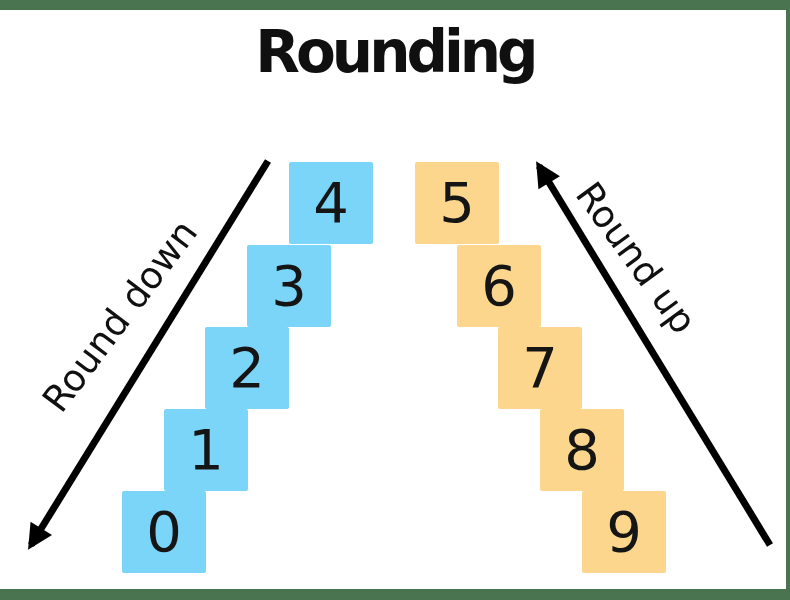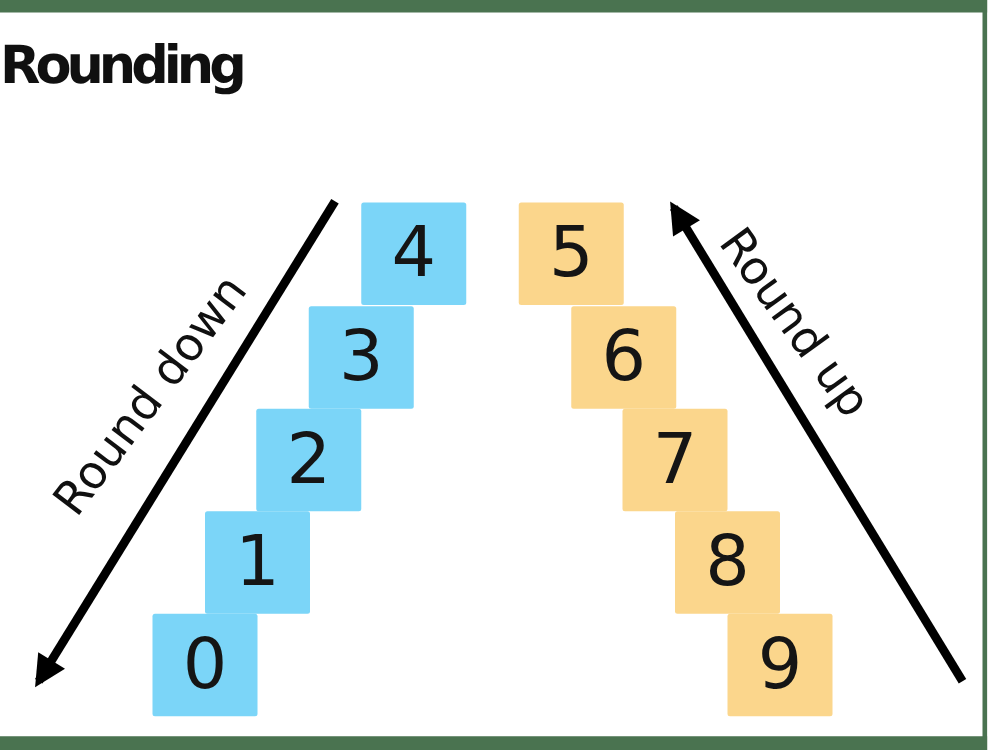--- a/index.html
+++ b/index.html
@@ -16,24 +16,24 @@
   .frame { position: absolute; background: var(--frame-green, #4a7350); }
   .frame.top    { left: 0; top: 0; width: 790px; height: 10px; }
   .frame.bottom { left: 0; top: 589px; width: 790px; height: 11px; }
   .frame.right  { left: 786px; top: 0; width: 4px; height: 600px; }
 
   
   .title {
     position: absolute;
     left: 0; top: 20px;
     width: 790px;
-    text-align: left;
+    text-align: center;
     color: #101010;
     font-weight: bold;
-    font-size: 42px;
+    font-size: 58px;
     line-height: 64px;
   }
   .title .t1 { letter-spacing: -4px; }
   .title .t2 { letter-spacing: 1px; }
 
   
   svg.arrows { position: absolute; left: 0; top: 0; width: 790px; height: 600px; }
   svg.arrows line { stroke: var(--arrow, #000000); stroke-width: 7; }
   svg.arrows .ah { fill: var(--arrow, #000000); }
 

